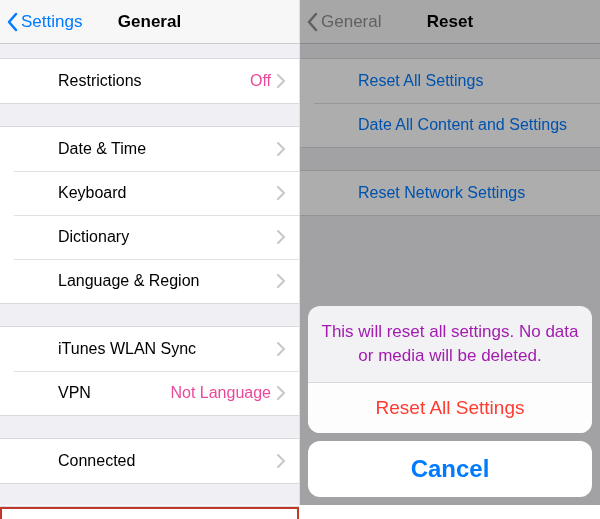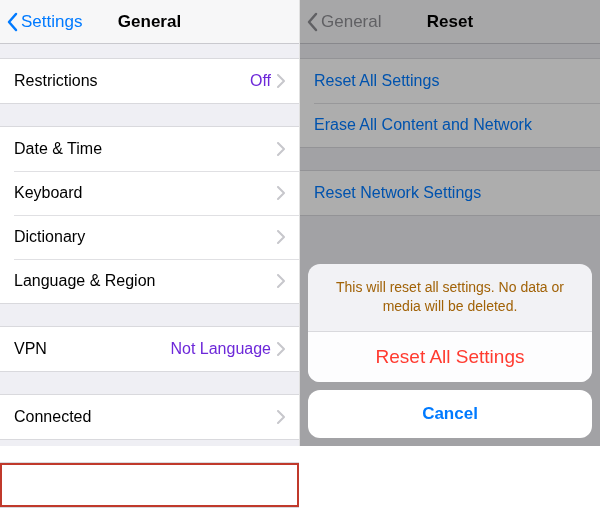--- a/index.html
+++ b/index.html
@@ -4,21 +4,21 @@
 <style>
   * { box-sizing: border-box; margin: 0; padding: 0; }
   body {
     font-family: -apple-system, "Helvetica Neue", Helvetica, Arial, sans-serif;
     background: #fff;
     width: 600px;
     height: 519px;
     overflow: hidden;
   }
   .container { display: flex; width: 600px; height: 519px; }
-  .pane { width: 300px; height: 446px; position: relative; background: #efeff4; }
+  .pane { width: 300px; height: 505px; position: relative; background: #efeff4; }
   .pane.left { border-right: 1px solid #e0e0e0; }
 
   
   .navbar {
     height: 44px;
     background: #f7f7f8;
     border-bottom: 1px solid #c9c9ce;
     display: flex;
     align-items: center;
     justify-content: center;
@@ -51,22 +51,22 @@
     color: #000;
     position: relative;
   }
   .row + .row::before {
     content: "";
     position: absolute;
     left: 14px; right: 0; top: 0;
     height: 1px;
     background: #e0e0e3;
   }
-  .row-label { flex: 1; }
-  .row-detail { color: #6d28d9; margin-right: 6px; font-size: 16px; }
+  .row-label { flex: 1; margin-left: 44px; }
+  .row-detail { color: #ec4899; margin-right: 6px; font-size: 16px; }
   .row-chevron { color: #c7c7cc; }
   .row.highlight {
     outline: 2px solid #c0392b;
     outline-offset: -2px;
     font-weight: 600;
   }
   .row.blue .row-label { color: #007aff; }
 
   
   .pane.right .dimmer {
@@ -79,40 +79,40 @@
     position: absolute;
     left: 8px; right: 8px; bottom: 8px;
   }
   .sheet-body {
     background: #f2f2f5;
     border-radius: 12px;
     overflow: hidden;
   }
   .sheet-msg {
     padding: 14px 10px;
-    font-size: 14px;
-    color: #a16207;
+    font-size: 17px;
+    color: #a21caf;
     text-align: center;
     line-height: 1.4;
   }
   .sheet-sep { height: 1px; background: #d9d9dd; }
   .sheet-action {
     padding: 14px 0;
     text-align: center;
     font-size: 19px;
     color: #ff3b30;
     background: #fdfdfe;
   }
   .sheet-cancel {
     margin-top: 8px;
     background: #fff;
     border-radius: 12px;
     padding: 14px 0;
     text-align: center;
-    font-size: 17px;
+    font-size: 24px;
     font-weight: 600;
     color: #007aff;
   }
 </style>
 </head>
 <body>
 
 <div class="container">
 
   <div class="pane left">
@@ -158,20 +158,26 @@
       <div class="row">
         <span class="row-label">Language &amp; Region</span>
         <svg class="row-chevron" width="8" height="14" viewBox="0 0 8 14">
             <polyline points="1,1 7,7 1,13" fill="none" stroke="#c7c7cc" stroke-width="2" stroke-linecap="round" stroke-linejoin="round"></polyline>
           </svg>
       </div>
     </div>
 
     <div class="group">
       <div class="row">
+        <span class="row-label">iTunes WLAN Sync</span>
+        <svg class="row-chevron" width="8" height="14" viewBox="0 0 8 14">
+            <polyline points="1,1 7,7 1,13" fill="none" stroke="#c7c7cc" stroke-width="2" stroke-linecap="round" stroke-linejoin="round"></polyline>
+          </svg>
+      </div>
+      <div class="row">
         <span class="row-label">VPN</span>
         <span class="row-detail">Not Language</span>
         <svg class="row-chevron" width="8" height="14" viewBox="0 0 8 14">
             <polyline points="1,1 7,7 1,13" fill="none" stroke="#c7c7cc" stroke-width="2" stroke-linecap="round" stroke-linejoin="round"></polyline>
           </svg>
       </div>
     </div>
 
     <div class="group">
       <div class="row">
@@ -199,21 +205,21 @@
         <span>General</span>
       </div>
       <div class="nav-title">Reset</div>
     </div>
 
     <div class="group first">
       <div class="row blue">
         <span class="row-label">Reset All Settings</span>
       </div>
       <div class="row blue">
-        <span class="row-label">Erase All Content and Network</span>
+        <span class="row-label">Date All Content and Settings</span>
       </div>
     </div>
 
     <div class="group">
       <div class="row blue">
         <span class="row-label">Reset Network Settings</span>
       </div>
     </div>
 
 

